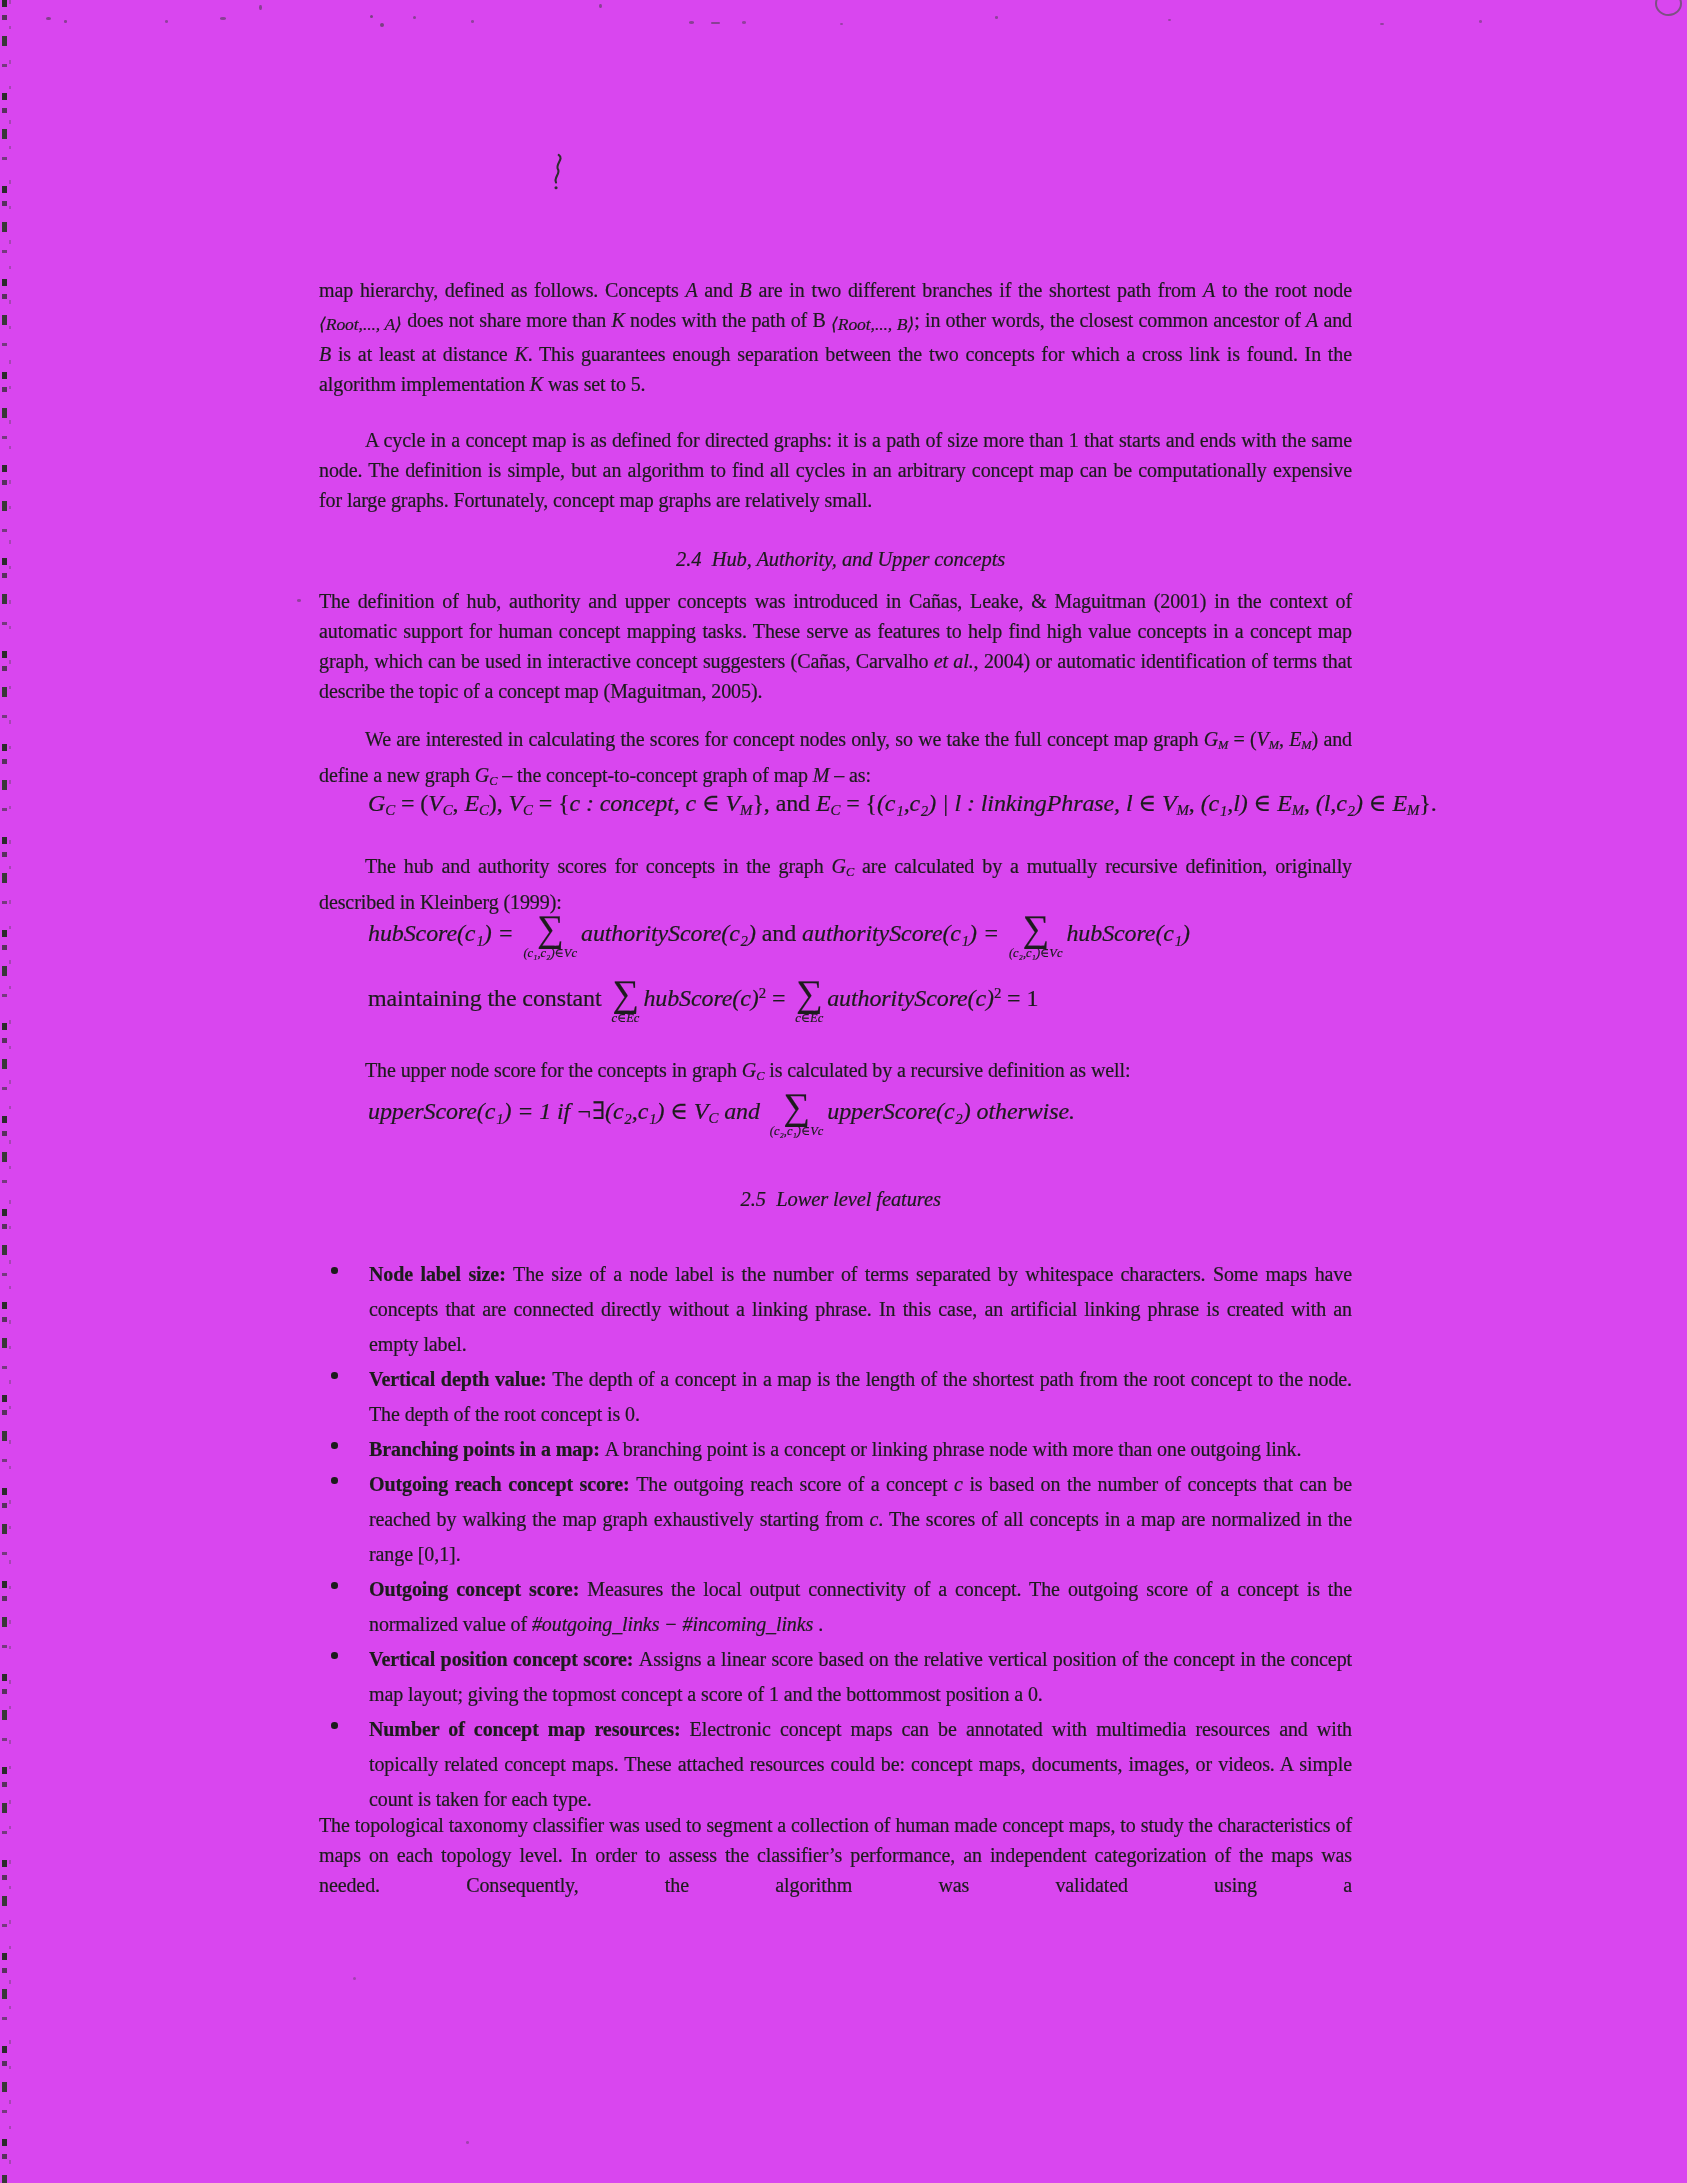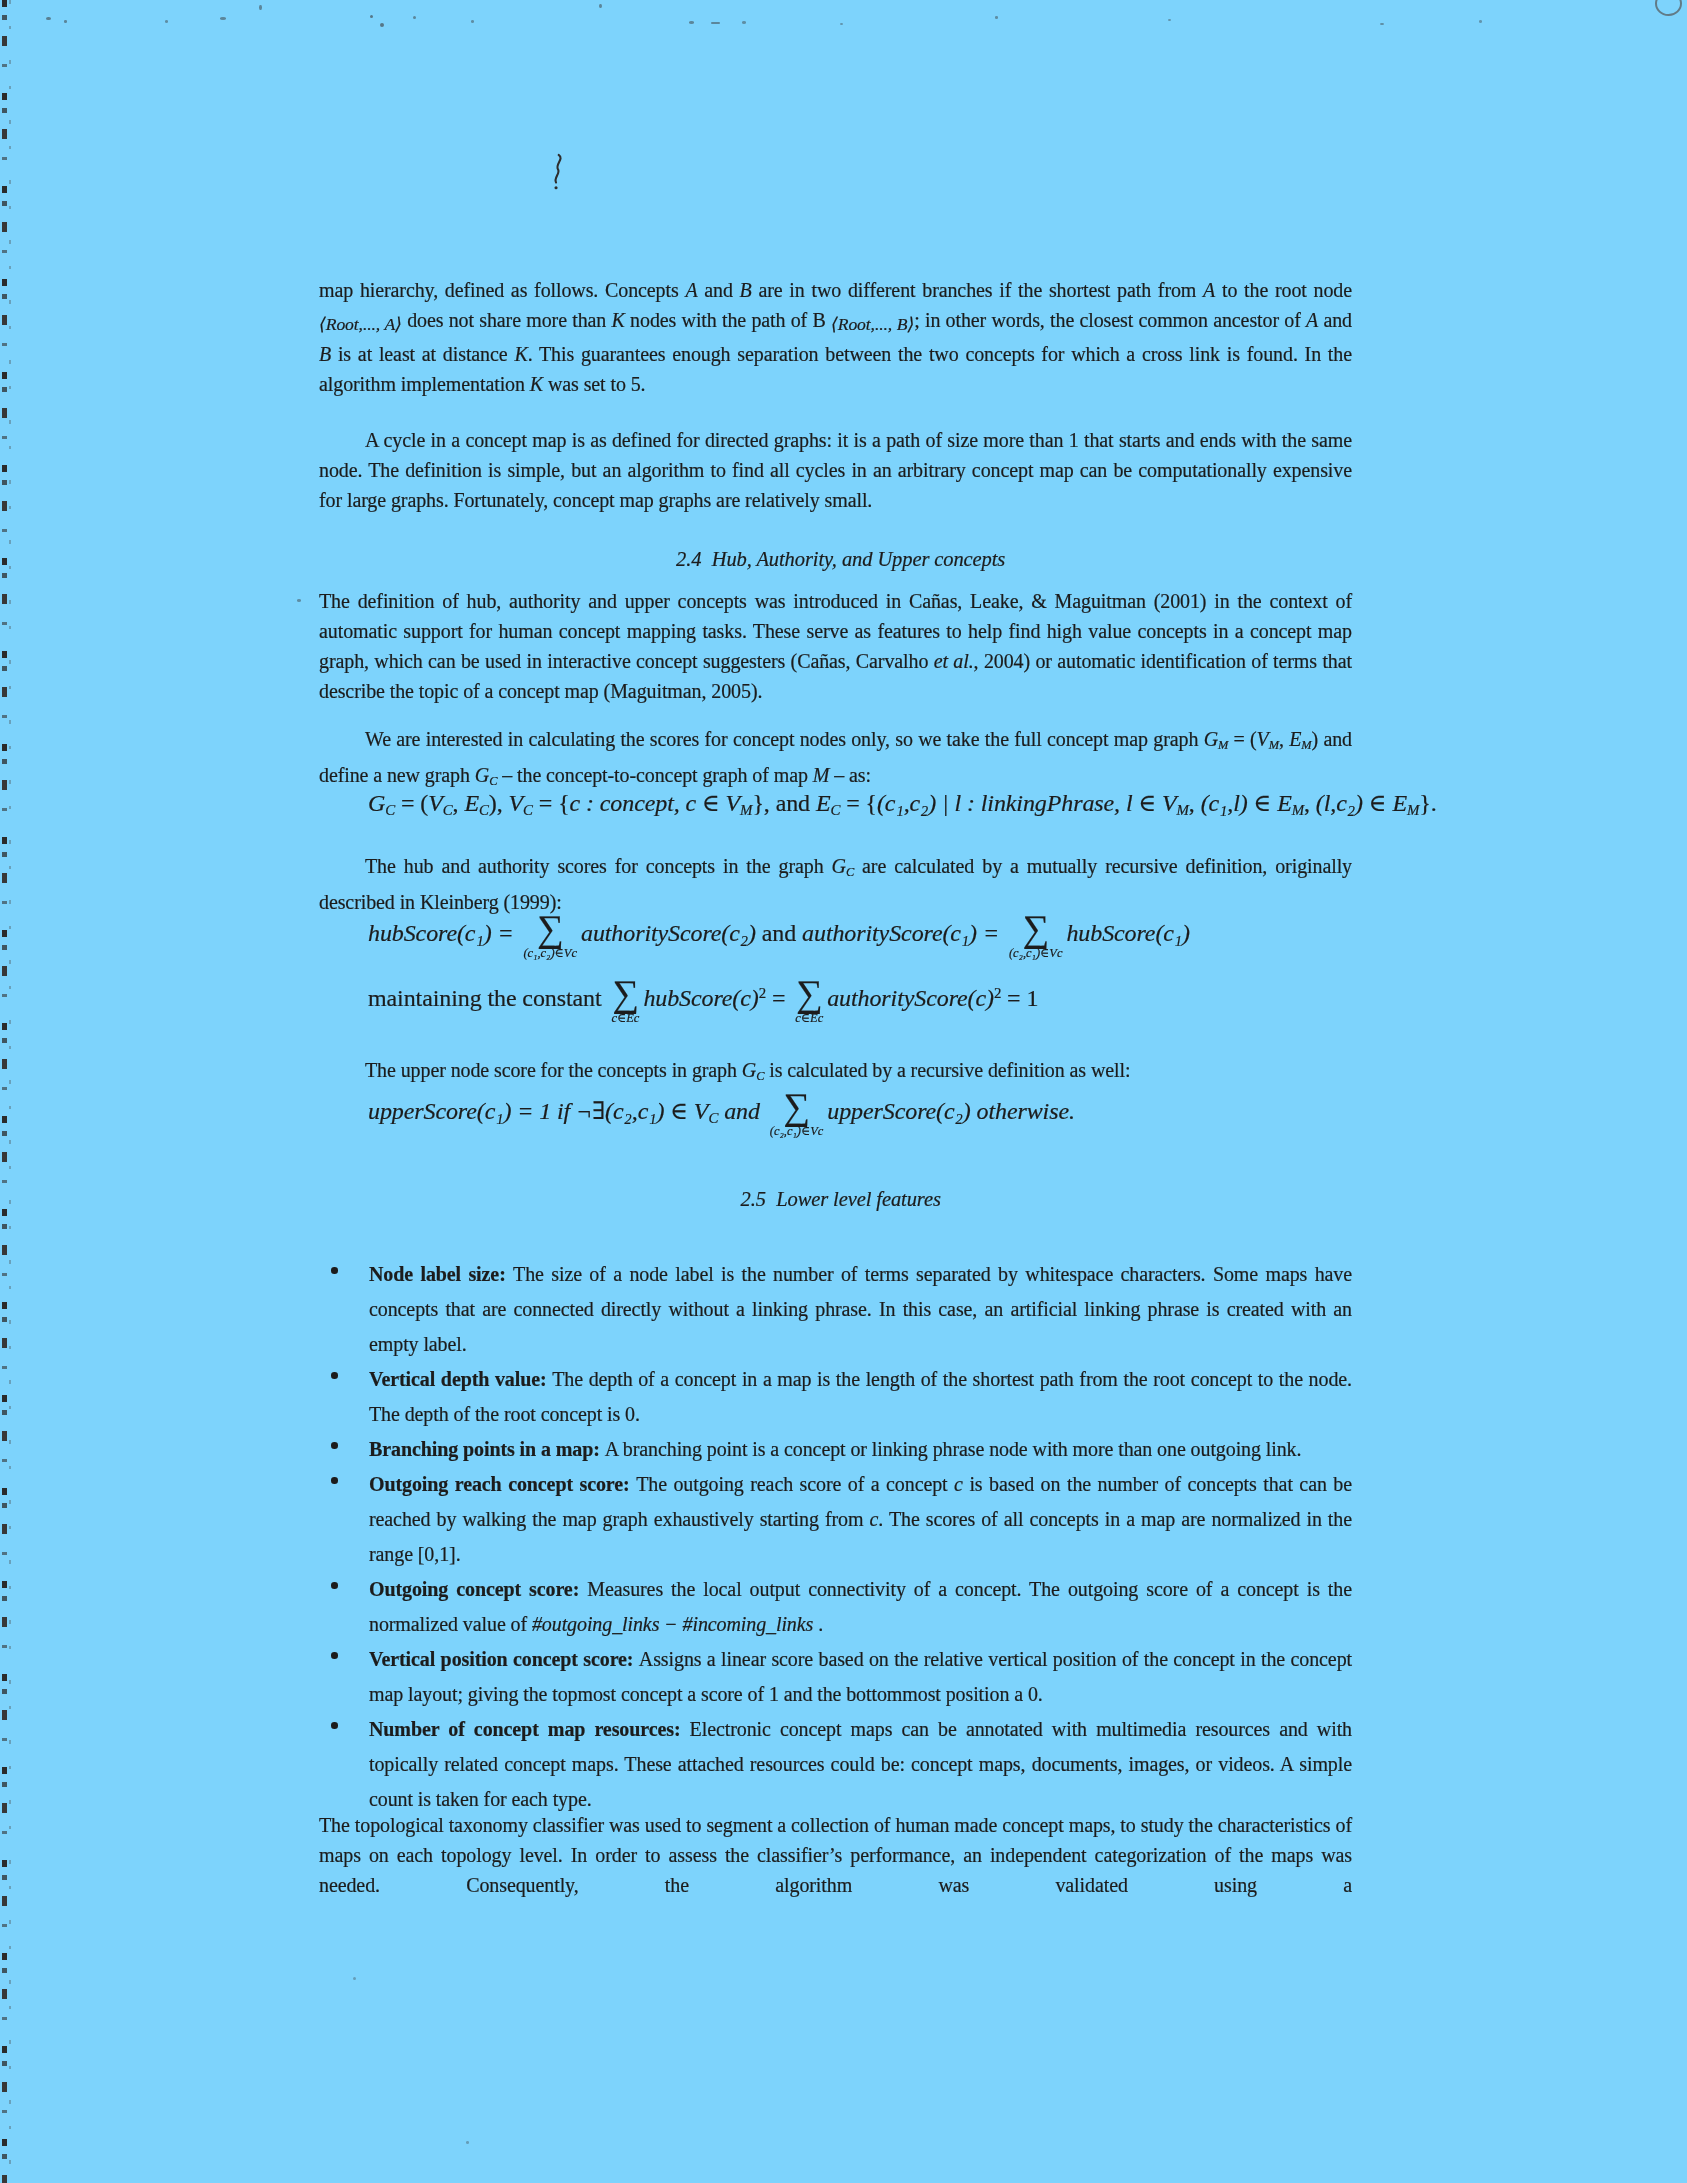--- a/index.html
+++ b/index.html
@@ -1,19 +1,19 @@
 <!DOCTYPE html>
 <html style="font-size:10.6px"><head>
 <meta charset="utf-8">
 <style>
   html,body{margin:0;padding:0;background:#ffffff;}
   .page{
     position:relative;
     width:1687px;height:2183px;
-    background:#7dd3fc;
+    background:#d946ef;
     font-family:"Liberation Serif","DejaVu Serif",serif;
     color:#1c1c1c;
     overflow:hidden;
     -webkit-text-stroke:0.2px #1c1c1c;
   }
   .block{
     position:absolute;left:319px;width:1033px;
     font-size:20px;line-height:30px;
     letter-spacing:-0.1px;
     text-align:justify;

